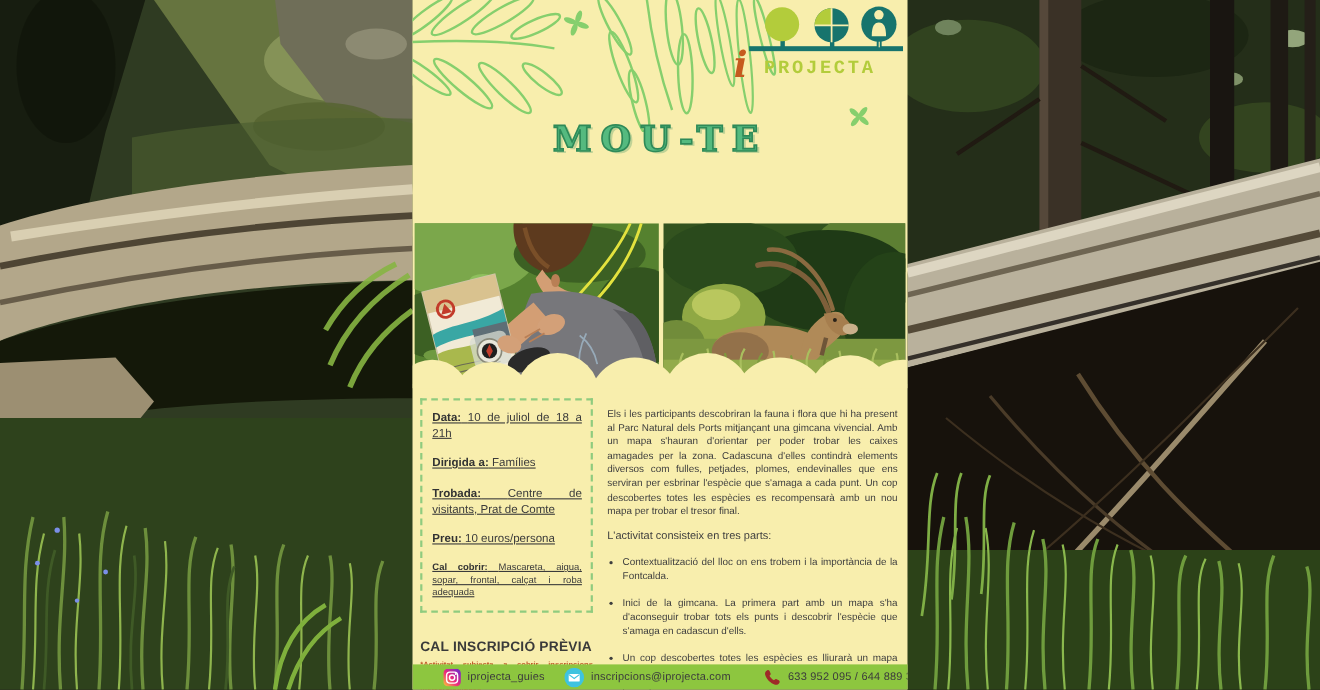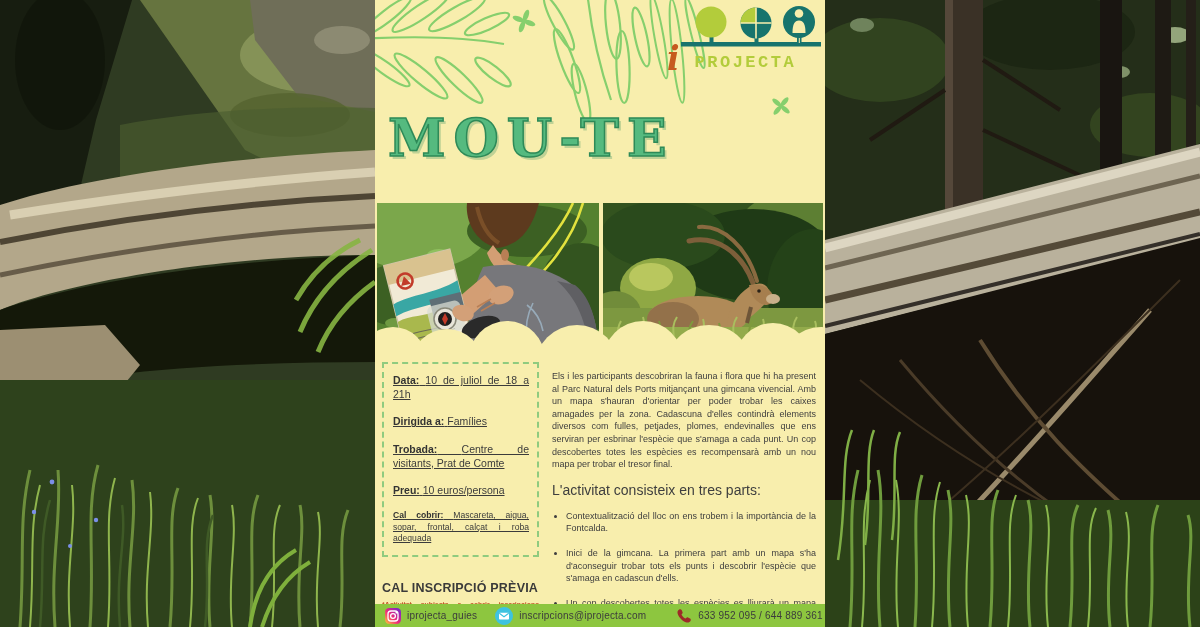--- a/index.html
+++ b/index.html
@@ -13,46 +13,46 @@
   .deco{position:absolute;pointer-events:none;}
 
   .logo{position:absolute;top:2px;right:4px;width:154px;height:78px;}
   .logo-trees{position:absolute;top:0;left:0;}
   .logo-text{position:absolute;left:0;top:42px;width:154px;display:flex;align-items:flex-end;}
   .brand-i{font-family:"DejaVu Serif",serif;font-style:italic;font-weight:bold;
            font-size:33px;line-height:30px;color:var(--brand-orange,#c65a1e);}
   .brand-name{font-family:"Liberation Mono",monospace;font-weight:bold;font-size:17px;
               letter-spacing:2.5px;color:var(--lime,#b3cc3b);margin-left:15px;line-height:22px;}
 
-  .title{position:absolute;top:107px;left:13px;width:450px;margin:0;text-align:left;
-         font-family:"DejaVu Serif",serif;font-weight:bold;font-size:52px;letter-spacing:8px;
+  .title{position:absolute;top:107px;left:0;width:450px;margin:0;text-align:center;
+         font-family:"DejaVu Serif",serif;font-weight:bold;font-size:32px;letter-spacing:8px;
          color:var(--title-green,#55ba7f);-webkit-text-stroke:1.5px var(--title-outline,#2e8a58);
          text-shadow:2.5px 2.5px 0 rgba(47,140,90,.28);}
 
   .photos{position:absolute;top:203px;left:2px;width:446px;height:149px;display:flex;gap:4px;}
   .photos svg{display:block;height:149px;}
   .scallops{position:absolute;top:319px;left:0;width:450px;height:34px;}
 
   .left-col{position:absolute;left:7px;top:362px;width:157px;color:#3b3b3b;}
   .details-box{border:2px dashed var(--box-green,#8fcb7f);padding:9px 8px 4px 9px;}
   .details-box p{margin:0 0 13px;font-size:10.5px;line-height:1.35;text-align:justify;text-decoration:underline;}
   .details-box p.small{font-size:8.6px;margin-bottom:6px;}
   .details-box strong{color:#333;}
   .insc-head{margin:24px 0 5px;font-size:12.5px;font-weight:bold;color:#3a3a3a;letter-spacing:.2px;}
   .note{margin:0 0 7px;font-size:6.9px;font-weight:bold;line-height:1.5;
         color:var(--note-orange,#c05a28);text-align:justify;}
 
   .right-col{position:absolute;left:177px;top:370px;width:264px;color:#3e3e3e;}
   .desc{margin:0;font-size:9px;line-height:1.4;text-align:justify;}
-  .intro{margin:11px 0 0;font-size:14px;}
+  .intro{margin:11px 0 0;font-size:10px;}
   .bullets{margin:12px 0 0;padding-left:14px;}
   .bullets li{font-size:9px;line-height:1.4;text-align:justify;margin-bottom:12px;}
 
   .footer{position:absolute;left:0;bottom:0;width:450px;height:23px;
-          background:var(--footer-green,#8dc63f);display:flex;align-items:center;}
+          background:var(--footer-green,#8dc63f);display:flex;align-items:center;padding-left:18px;}
   .contact{display:flex;align-items:center;font-size:10px;color:#3c3c3c;letter-spacing:.2px;}
   .contact svg{display:block;margin-right:6px;}
   .c1{margin-left:10px;} .c2{margin-left:18px;justify-content:space-between;} .c3{margin-left:30px;text-align:right;}
 </style>
 </head>
 <body>
 
 <div class="stage">
 
   <svg class="bg" viewBox="0 0 1200 627" preserveAspectRatio="none">

